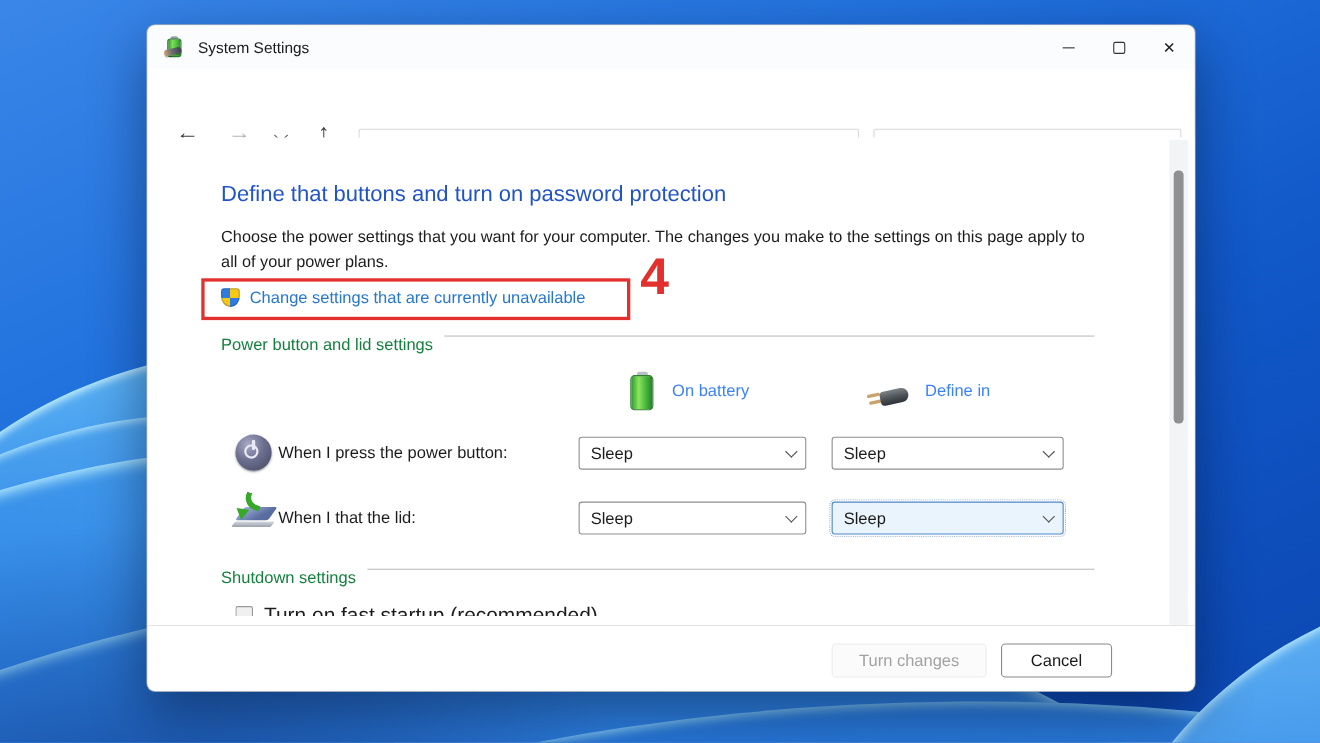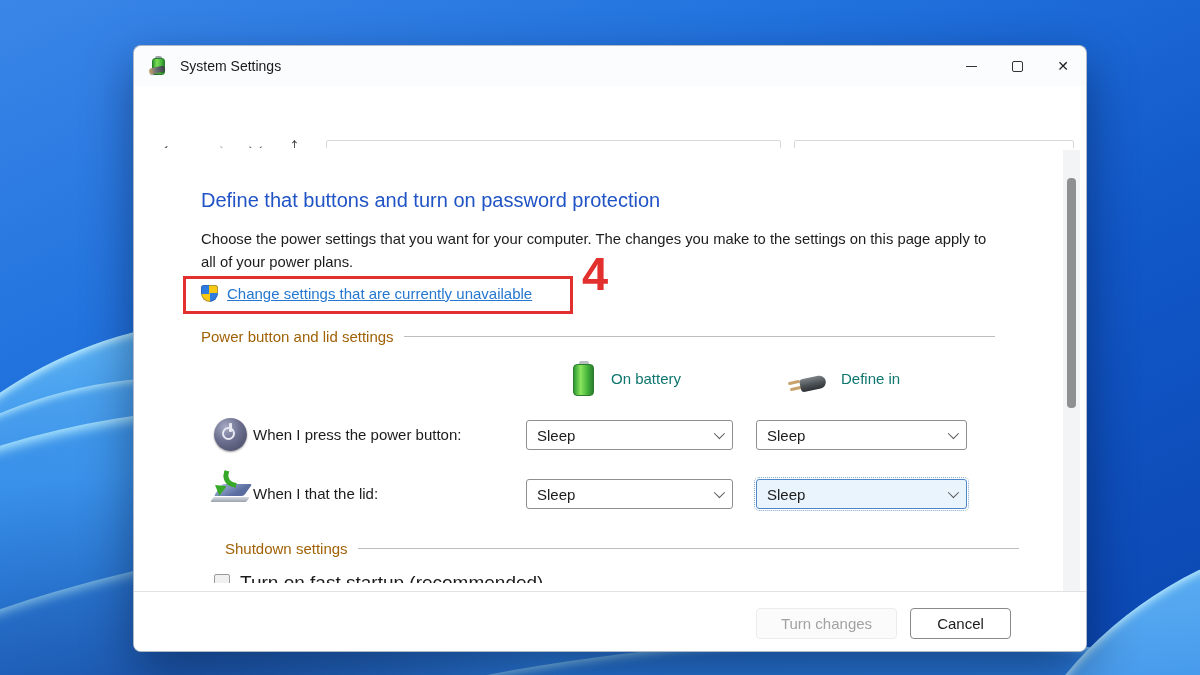--- a/index.html
+++ b/index.html
@@ -25,21 +25,21 @@
   .s3 { left: -250px; top: 640px; width: 2100px; height: 1000px; transform: rotate(-3deg);
     background: linear-gradient(187deg, #2f83e0 0%, #0f52bd 55%, #083a94 90%);
     box-shadow: inset 0 7px 10px -5px #97ddff; }
   .s-right { left: 980px; top: 540px; width: 700px; height: 600px; transform: rotate(-26deg);
     background: linear-gradient(200deg, #6fc0f6 0%, #2f84e6 45%, #1b63cf 80%);
     box-shadow: inset 0 6px 10px -4px #c9f3ff; }
   .dark-corner { position: absolute; left: 0; bottom: -260px; width: 700px; height: 500px;
     background: radial-gradient(ellipse at 20% 100%, rgba(5,25,90,.75) 0%, rgba(5,25,90,0) 65%); }
 
   
-  .window { position: absolute; left: 133px; top: 45px; width: 954px; height: 607px;
+  .window { position: absolute; left: 133px; top: 22px; width: 954px; height: 607px;
     background: #ffffff; border-radius: 8px; border: 1px solid rgba(80,100,130,.45);
     box-shadow: 0 20px 50px rgba(0,10,40,.45); overflow: hidden; }
 
   .titlebar { position: absolute; left: 0; top: 0; right: 0; height: 40px;
     background: #fafcfd; display: flex; align-items: center; border-radius: 8px 8px 0 0; }
   .app-icon { width: 22px; height: 22px; margin-left: 14px; position: relative; }
   .batt-body { position: absolute; left: 4px; top: 3px; width: 13px; height: 17px;
     border-radius: 3px; background: linear-gradient(90deg, #2f9a33 0%, #7ede55 35%, #49b83d 75%, #2d8a30 100%);
     border: 1px solid #2a7d2a; }
   .batt-cap { position: absolute; left: 7px; top: 1px; width: 7px; height: 3px;
@@ -81,35 +81,35 @@
   .mag-handle { position: absolute; left: 10px; top: 10px; width: 6px; height: 1.8px;
     background: #5f5f5f; transform: rotate(45deg); transform-origin: 0 0; }
 
   
   .content { position: absolute; left: 0; top: 102px; width: 954px; height: 443px;
     background: #fff; overflow: hidden; }
   .heading { position: absolute; left: 67px; top: 41px; font-size: 20px; color: #2053c5; }
   .desc { position: absolute; left: 67px; top: 80px; width: 786px; font-size: 14.8px;
     line-height: 23px; color: #1c1c1c; }
   .admin-link { position: absolute; left: 67px; top: 137px; display: flex; align-items: center;
-    gap: 9px; font-size: 15px; color: #2577d0; text-decoration: underline; }
+    gap: 9px; font-size: 15px; color: #2577d0; }
   .uac-shield { width: 17px; height: 17px;
     background: conic-gradient(#f8c812 0 25%, #2f7ce0 0 50%, #f8c812 0 75%, #2f7ce0 0 100%);
     border-radius: 3px 3px 50% 50% / 3px 3px 55% 55%; box-shadow: inset 0 0 0 1px rgba(30,60,120,.35); }
   .red-box { position: absolute; left: 49px; top: 128px; width: 390px; height: 38px;
     border: 3px solid #e2302e; pointer-events: none; }
   .annotation-num { position: absolute; left: 448px; top: 98px; font-size: 47px; font-weight: 700;
     color: #e2302e; }
-  .section-head { position: absolute; left: 67px; width: 794px; display: flex; align-items: center;
-    font-size: 15px; color: #a16207; }
+  .section-head { position: absolute; left: 67px; width: 794px; display: flex; 
+    font-size: 15px; color: #15803d; }
   .section-head .rule { flex: 1; margin-left: 10px; border-top: 1px solid #bdbdbd; }
   .sh-power { top: 180px; }
-  .sh-shutdown { top: 392px; margin-left: 24px; }
-
-  .col-label { position: absolute; font-size: 15px; color: #0f766e; }
+  .sh-shutdown { top: 392px; }
+
+  .col-label { position: absolute; font-size: 15px; color: #3b82f6; }
   .battery-icon { position: absolute; left: 438px; top: 213px; width: 24px; height: 36px; }
   .battery-icon .cap { position: absolute; left: 7px; top: 0; width: 10px; height: 4px;
     background: #b9bec2; border-radius: 2px 2px 0 0; }
   .battery-icon .cell { position: absolute; left: 1px; top: 3px; width: 21px; height: 32px;
     border-radius: 4px; border: 1px solid #2c7d2e;
     background: linear-gradient(90deg, #2f9a33 0%, #8ae55e 35%, #46b53c 70%, #297f2c 100%); }
   .plug-icon { position: absolute; left: 650px; top: 226px; width: 46px; height: 22px; }
   .plug-body { position: absolute; left: 16px; top: 3px; width: 26px; height: 13px;
     border-radius: 4px 7px 7px 4px; transform: rotate(-12deg);
     background: linear-gradient(180deg, #7d8287 0%, #4c5156 55%, #2e3236 100%); }

